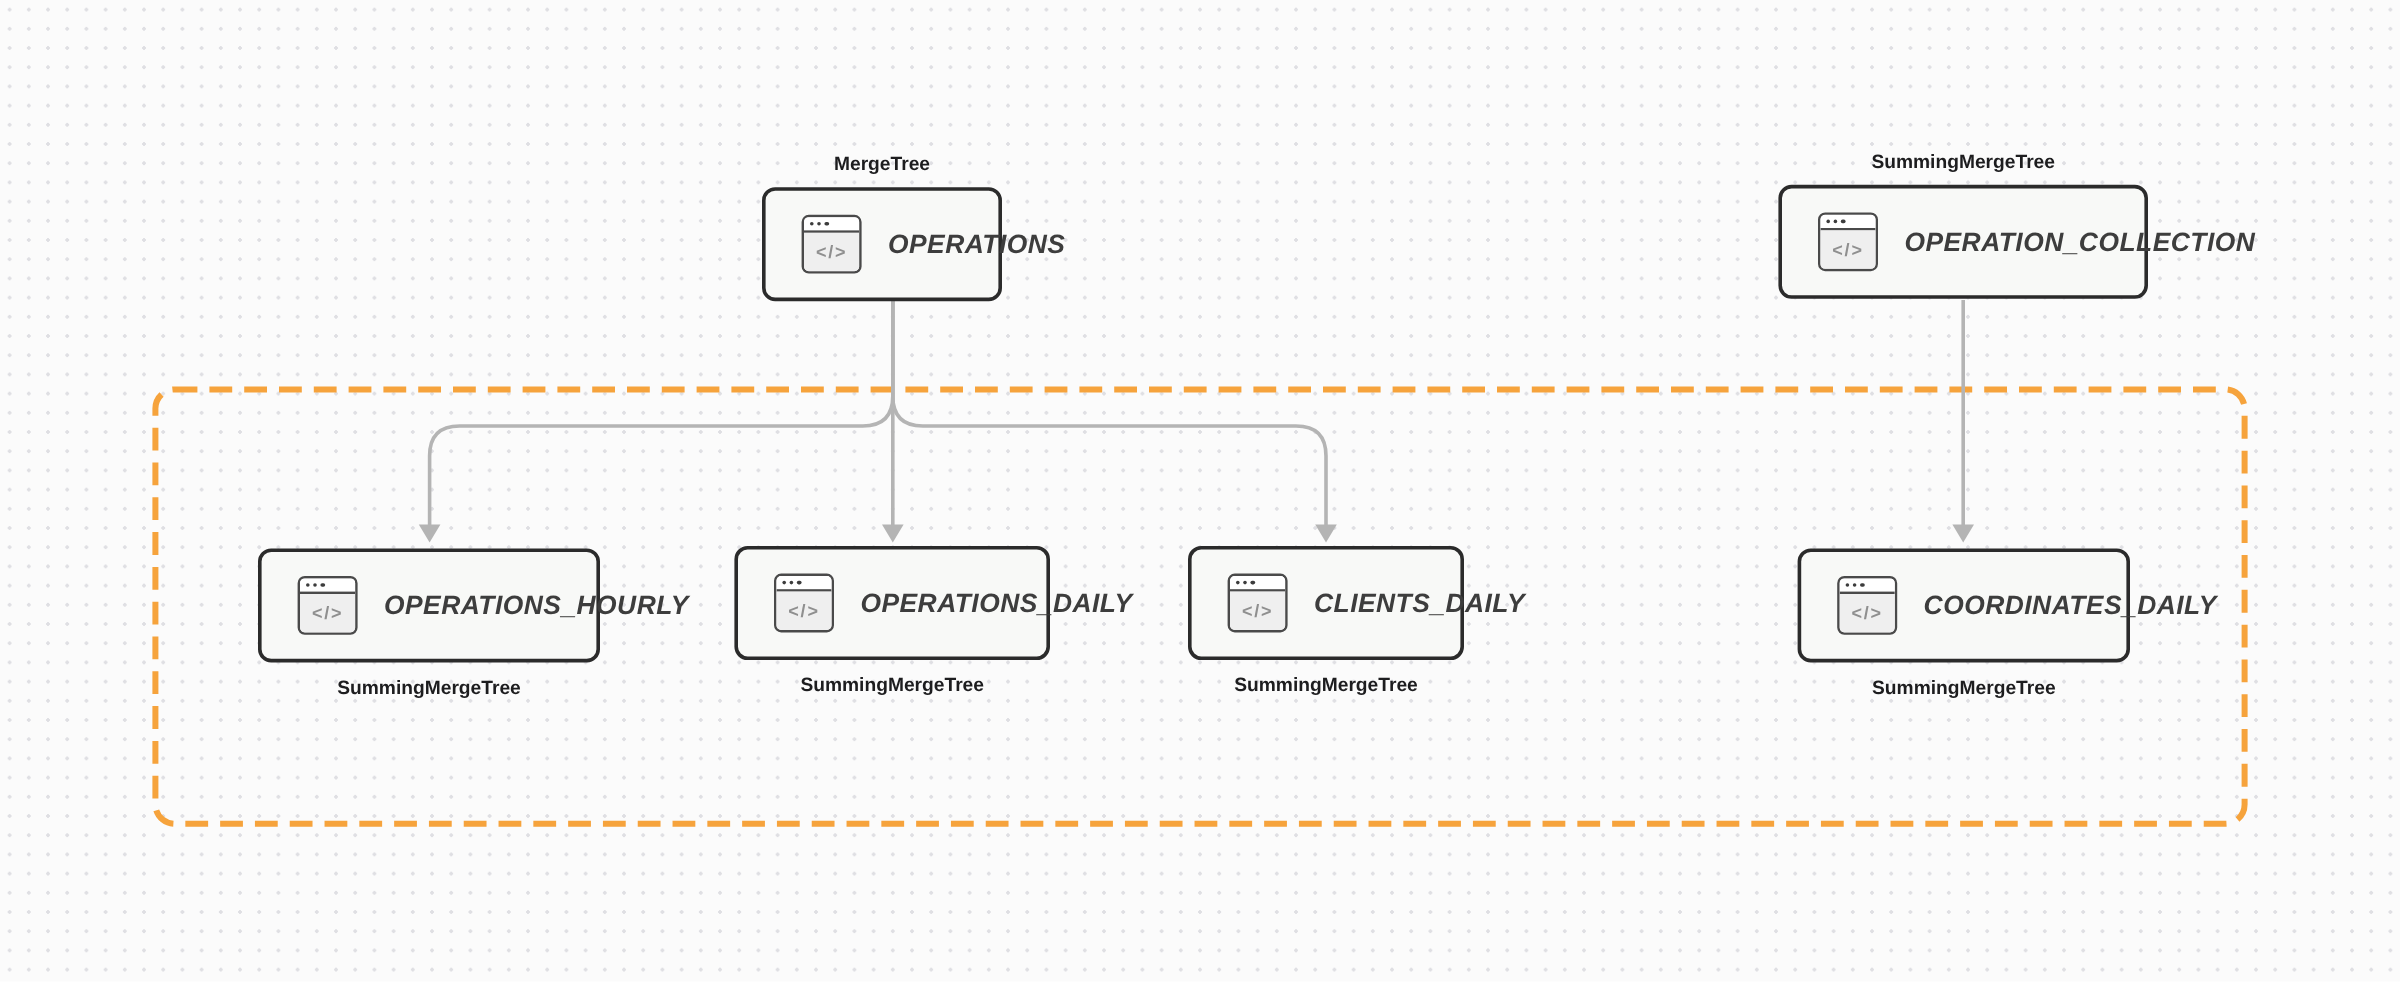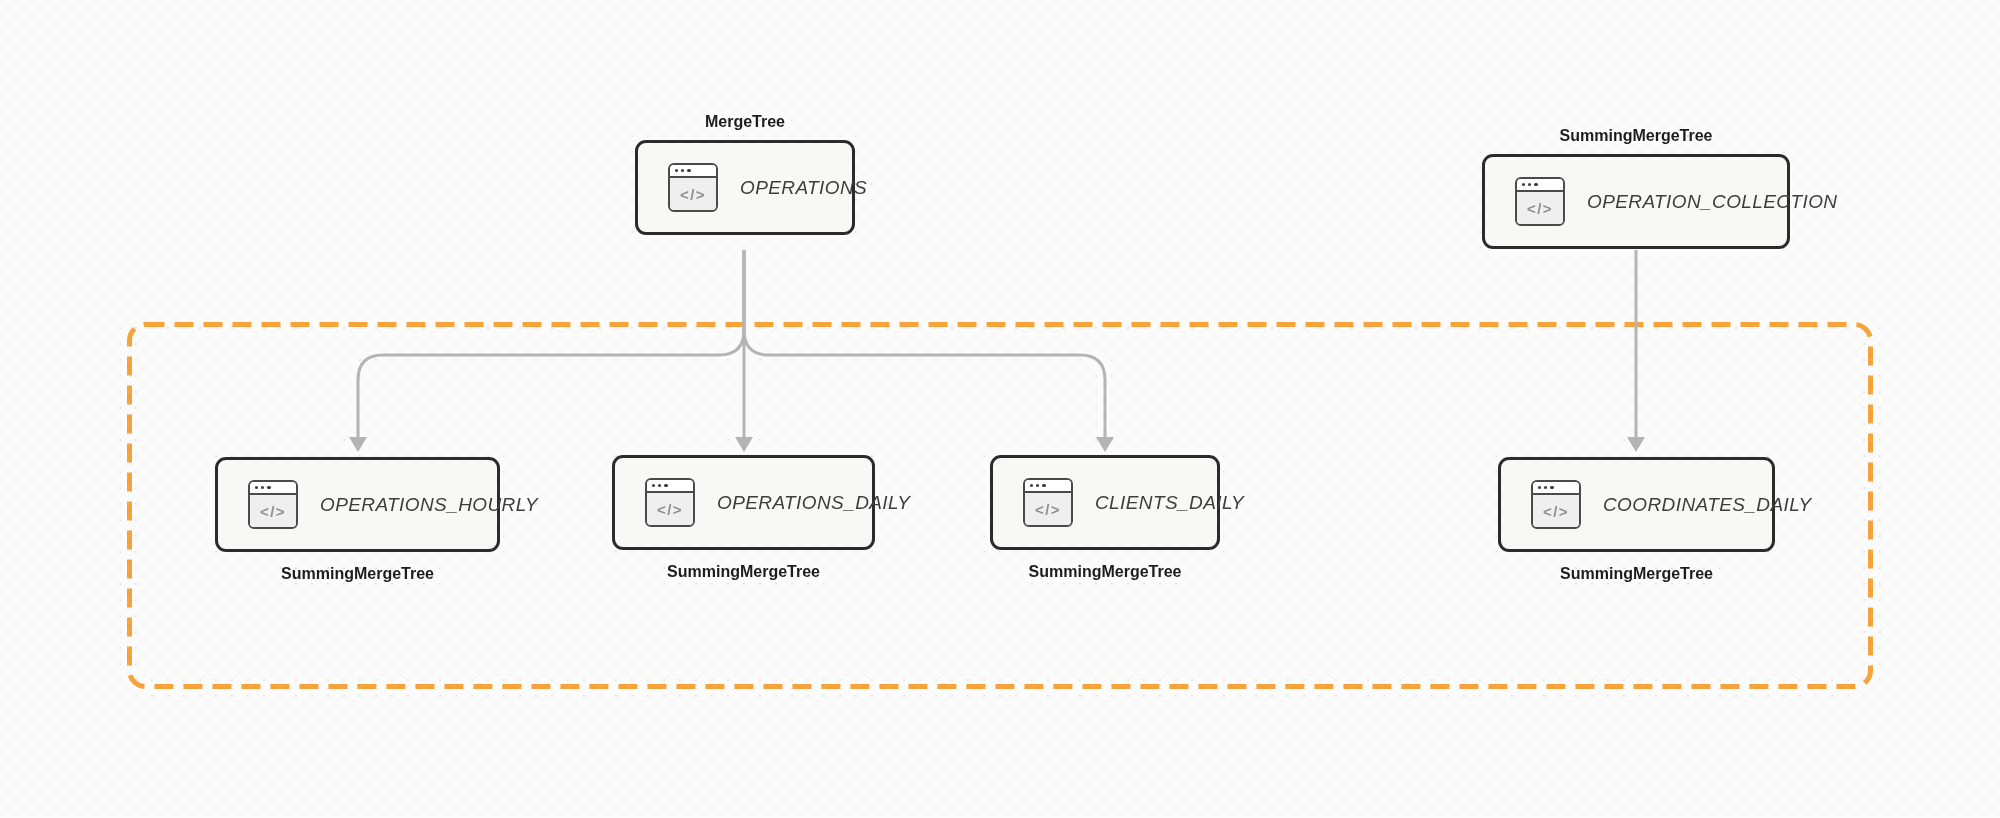--- a/index.html
+++ b/index.html
@@ -22,22 +22,22 @@
   .node.top .engine-label{margin-bottom:9px;}
   .node.bottom .engine-label{margin-top:12px;}
   .node-box{
     height:95px;box-sizing:border-box;
     border:3px solid #2b2b2b;border-radius:11px;
     background:#f8f9f7;
     display:flex;align-items:center;
     gap:22px;padding:0 16px 0 30px;
   }
   .node-label{
-    font-style:italic;font-size:19px;color:#3d3d3d;
-    letter-spacing:0.4px;white-space:nowrap;font-weight:400;
+    font-style:italic;font-size:22px;color:#3d3d3d;
+    letter-spacing:0.4px;white-space:nowrap;font-weight:700;
   }
 
   
   .win-icon{
     width:50px;height:49px;box-sizing:border-box;flex-shrink:0;
     border:2.5px solid #4a4a4a;border-radius:6px;background:#ffffff;
     display:flex;flex-direction:column;overflow:hidden;
   }
   .win-top{
     height:11px;flex-shrink:0;background:#ffffff;
@@ -46,21 +46,21 @@
   }
   .win-top i{width:3.2px;height:3.2px;border-radius:50%;background:#3c3c3c;}
   .win-body{
     flex:1;background:#efefef;
     display:flex;align-items:center;justify-content:center;
     color:#8f8f8f;font-weight:700;font-size:15px;letter-spacing:1.5px;
     font-style:normal;
   }
 
   
-  #node-operations{left:635px;top:112px;width:220px;}
+  #node-operations{left:635px;top:128px;width:200px;}
   #node-operation-collection{left:1482px;top:126px;width:308px;}
   #node-operations-hourly{left:215px;top:457px;width:285px;}
   #node-operations-daily{left:612px;top:455px;width:263px;}
   #node-clients-daily{left:990px;top:455px;width:230px;}
   #node-coordinates-daily{left:1498px;top:457px;width:277px;}
 
   .group-label{
     position:absolute;left:1626px;top:622px;
     font-size:26px;font-weight:600;color:#F6A33C;white-space:nowrap;
   }

